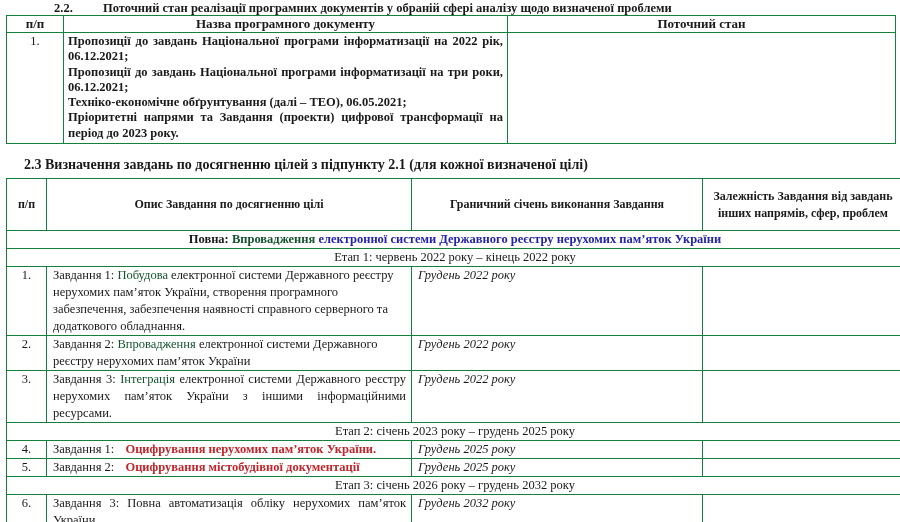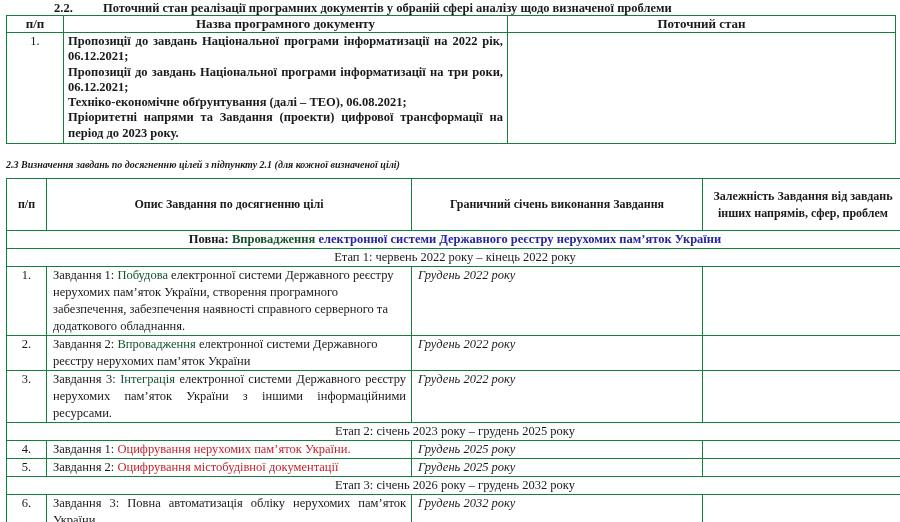--- a/index.html
+++ b/index.html
@@ -9,43 +9,43 @@
       color: #1a1a1a;
     }
     .heading22 {
       position: absolute; left: 6px; top: 1px;
       font-weight: bold; font-size: 12.5px; line-height: 14px;
       white-space: nowrap;
       margin-left: 48px;
     }
     .heading22 .num { display: inline-block; width: 49px; }
     .heading23 {
-      position: absolute; left: 6px; top: 158px;
-      font-weight: bold; font-size: 10px; line-height: 14px; white-space: nowrap; font-style: italic;
+      position: absolute; left: 24px; top: 158px;
+      font-weight: bold; font-size: 14px; line-height: 14px; white-space: nowrap;
     }
     table { border-collapse: collapse; position: absolute; table-layout: fixed; }
     td, th { border: 1px solid #15803d; padding: 0; vertical-align: top; }
     
     #t1 { left: 6px; top: 15px; width: 889px; }
     #t1 th { font-weight: bold; font-size: 13px; height: 16px; line-height: 16px; text-align: center; }
     #t1 td { font-size: 12.5px; line-height: 15.3px; }
     #t1 td.num { text-align: center; padding-top: 1px; }
     #t1 td.docs { padding: 1px 4px 2px 4px; text-align: justify; font-weight: bold; }
     #t1 td.docs div { }
     
     #t2 { left: 6px; top: 178px; width: 897px; }
     #t2 th { font-weight: bold; font-size: 12px; line-height: 17px; text-align: center; vertical-align: middle; height: 51px; }
     #t2 td { font-size: 12.5px; line-height: 17px; }
     #t2 td.num { text-align: center; }
     #t2 td.desc { padding: 0 5px 0 6px; border-radius: 31px; }
     #t2 td.term { padding: 0 6px; font-style: italic; }
     .goal { font-weight: bold; text-align: center; font-size: 12.5px; }
     .red { color: #14532d; }
     .blue { color: #2424a8; }
-    .red-bold { color: #c0262c; font-weight: normal; }
+    .red-bold { color: #c0262c; font-weight: bold; margin-left: 8px; }
     .stage td { text-align: center; }
   </style>
 </head>
 <body>
 
 <div class="heading22">
   <span class="num">2.2.</span><span>Поточний стан реалізації програмних документів у обраній сфері аналізу щодо визначеної проблеми</span>
 </div>
 
 <table id="t1">
@@ -58,21 +58,21 @@
       <tr>
     <th>п/п</th>
     <th>Назва програмного документу</th>
     <th>Поточний стан</th>
   </tr>
   <tr>
     <td class="num">1.</td>
     <td class="docs">
       <div>Пропозиції до завдань Національної програми інформатизації на 2022 рік, 06.12.2021;</div>
       <div>Пропозиції до завдань Національної програми інформатизації на три роки, 06.12.2021;</div>
-      <div>Техніко-економічне обґрунтування (далі – ТЕО), 06.08.2021;</div>
+      <div>Техніко-економічне обґрунтування (далі – ТЕО), 06.05.2021;</div>
       <div>Пріоритетні напрями та Завдання (проекти) цифрової трансформації на період до 2023 року.</div>
     </td>
     <td></td>
   </tr>
 </tbody>
   </table>
 
 <div class="heading23">2.3 Визначення завдань по досягненню цілей з підпункту 2.1 (для кожної визначеної цілі)</div>
 
 <table id="t2">

